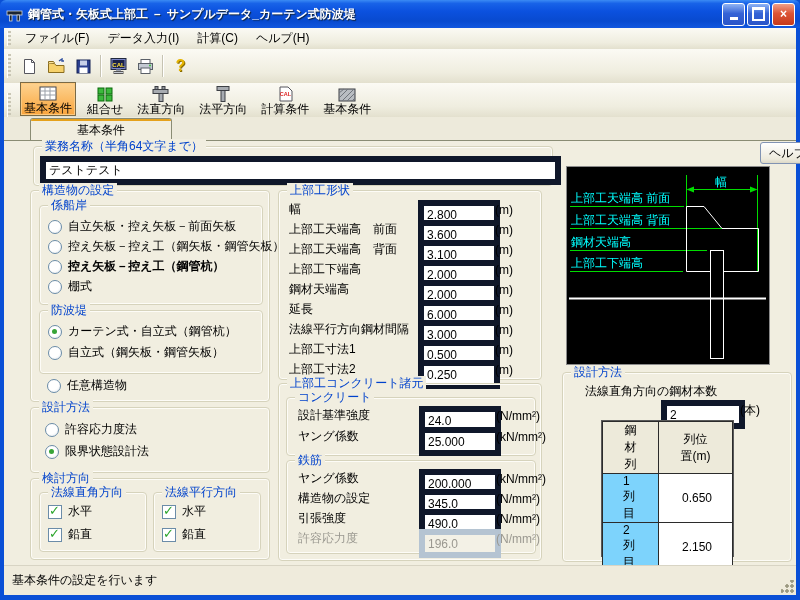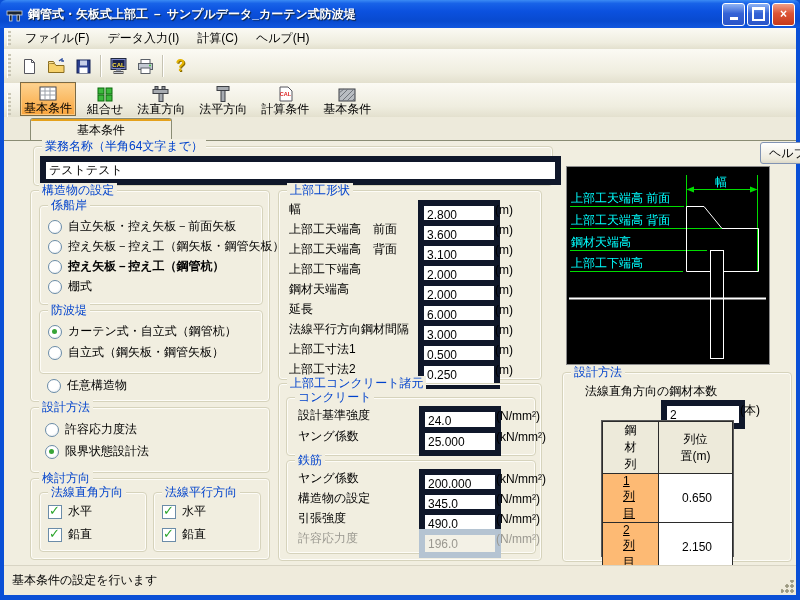--- a/index.html
+++ b/index.html
@@ -73,21 +73,21 @@
   
   .diagram{position:absolute;left:566px;top:166px;width:202px;height:197px;background:#000;border:1px solid #8a8a8a;}
   .dtxt{font-size:12px;fill:#00FFFF;}
 
   
   .tbl-wrap{position:absolute;left:601px;top:420px;width:133px;height:137px;background:#9E9E9E;
             border:1px solid #5a5a5a;box-sizing:border-box;}
   .tbl{border-collapse:collapse;width:131px;}
   .tbl th,.tbl td{border:1px solid #2b2b2b;height:16px;padding:0 20px;font-weight:normal;font-size:12px;}
   .tbl th{background:#EDEADA;}
-  .tbl td.rl{background:#fdba74;text-decoration:underline;}
+  .tbl td.rl{background:#7dd3fc;}
   .tbl td.rv{background:#fff;text-align:right;}
 
   
   .statusbar{position:absolute;left:4px;top:565px;width:792px;height:30px;background:#EFEBDC;
              border-top:1px solid #D8D4C4;display:flex;align-items:center;padding-left:8px;box-sizing:border-box;}
   .resize-grip{position:absolute;right:2px;bottom:2px;width:13px;height:13px;
     background:
       radial-gradient(circle 1.5px at 11px 11px,#9b9880 1.5px,transparent 2px),
       radial-gradient(circle 1.5px at 11px 6px,#9b9880 1.5px,transparent 2px),
       radial-gradient(circle 1.5px at 6px 11px,#9b9880 1.5px,transparent 2px),

